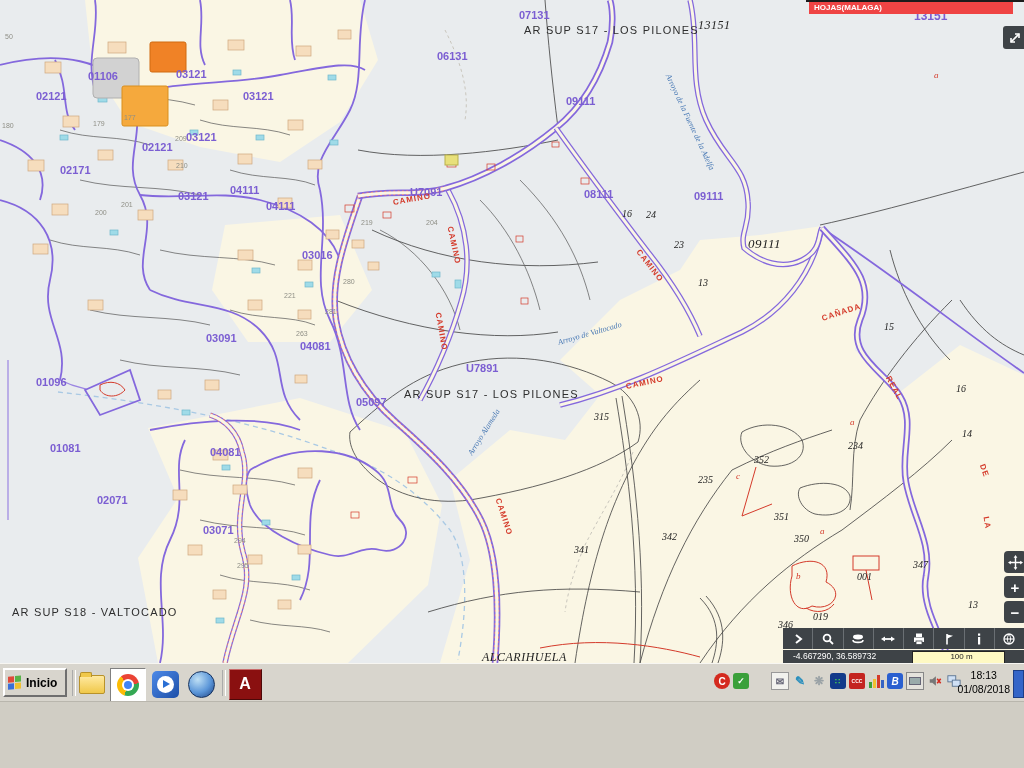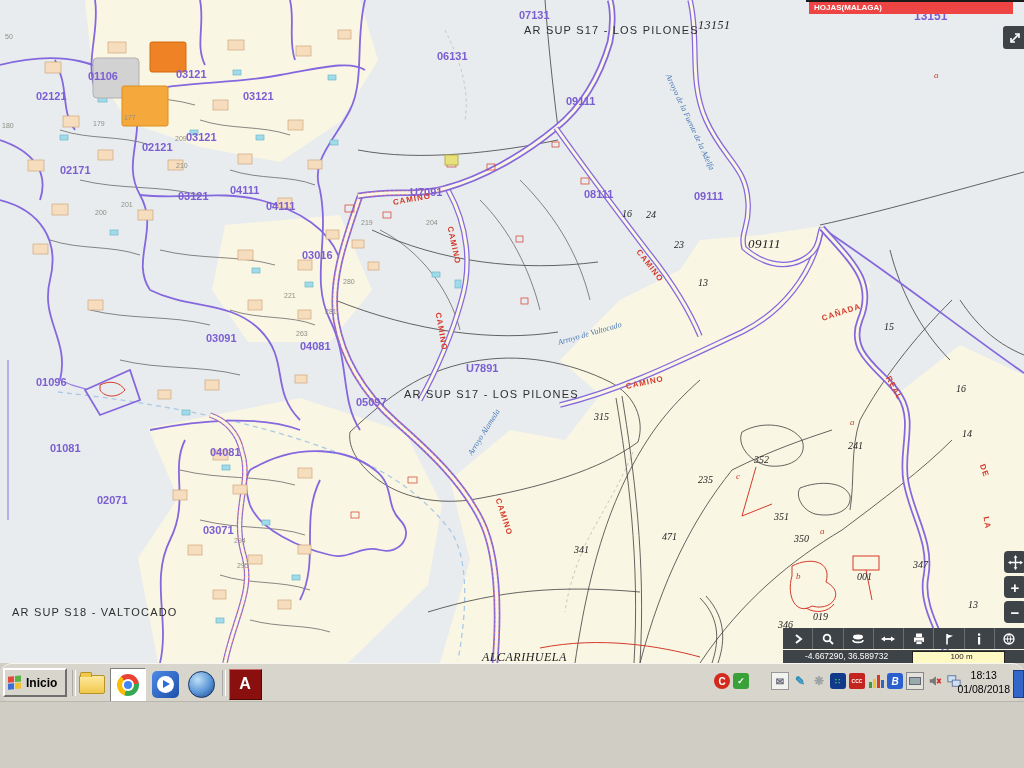--- a/index.html
+++ b/index.html
@@ -37,25 +37,25 @@
   .darkbtn{position:absolute;background:#3e4347;border:none;border-radius:4px;color:#fff;
      display:flex;align-items:center;justify-content:center;cursor:pointer;padding:0;}
   #expand-btn{left:1003px;top:26px;width:24px;height:23px;border-radius:3px;}
   #pan-btn{left:1004px;top:551px;width:22px;height:22px;}
   #zoomin-btn{left:1004px;top:576px;width:22px;height:22px;font:bold 15px "Liberation Sans",sans-serif;}
   #zoomout-btn{left:1004px;top:601px;width:22px;height:22px;font:bold 15px "Liberation Sans",sans-serif;}
   #toolbar{position:absolute;left:783px;top:628px;width:241px;height:21px;display:flex;gap:1px;background:#6a6f73;}
   .tbbtn{flex:1;background:#3e4347;border:none;color:#fff;display:flex;align-items:center;justify-content:center;cursor:pointer;padding:0;}
   #statusbar{position:absolute;left:783px;top:650px;width:241px;height:13px;background:#3e4347;color:#fff;
      font:8.5px "Liberation Sans",sans-serif;line-height:13px;}
-  #coords{padding-left:22px;}
+  #coords{padding-left:10px;}
   #scalebox{position:absolute;left:129px;top:1px;width:93px;height:23px;background:#fef9c3;color:#222;
      border:1px solid #222;box-sizing:border-box;text-align:center;font:8px "Liberation Sans",sans-serif;line-height:9px;padding-left:6px;}
   
-  #taskbar{position:absolute;left:0;top:663px;width:1024px;height:38px;background:#d8d5cd;border-top:1px solid #f7f6f2;border-radius:12px;}
+  #taskbar{position:absolute;left:0;top:663px;width:1024px;height:38px;background:#d8d5cd;border-top:1px solid #f7f6f2;}
   #start-btn{position:absolute;left:3px;top:4px;width:64px;height:29px;background:#d8d5cd;
      border:2px solid;border-color:#ffffff #6f6f6f #6f6f6f #ffffff;display:flex;align-items:center;gap:3px;
      font:bold 12px "Liberation Sans",sans-serif;color:#000;padding:0 3px;cursor:pointer;}
   .winflag{width:15px;height:14px;display:grid;grid-template-columns:6px 6px;grid-template-rows:6px 6px;gap:1px;transform:skewY(-6deg);}
   .winflag span{display:block;}
   .ql{position:absolute;top:5px;width:30px;height:30px;display:flex;align-items:center;justify-content:center;cursor:pointer;}
   .panel{background:#fff;border:1px solid;border-color:#808080 #fff #fff #808080;}
   .vsep{position:absolute;top:6px;width:2px;height:26px;border-left:1px solid #aaa;border-right:1px solid #fff;}
   #tray{position:absolute;right:62px;top:8px;display:flex;gap:3px;align-items:center;}
   .tricon{width:16px;height:16px;display:flex;align-items:center;justify-content:center;
@@ -315,26 +315,26 @@
         <div class="maplabel lbl-road" style="left: 626px; top: 382px; transform: rotate(-12deg);">CAMINO</div>
         <div class="maplabel lbl-road" style="left: 498px; top: 494px; transform: rotate(72deg);">CAMINO</div>
         <div class="maplabel lbl-road" style="left: 822px; top: 314px; transform: rotate(-18deg);">CAÑADA</div>
         <div class="maplabel lbl-road" style="left: 888px; top: 372px; transform: rotate(62deg);">REAL</div>
         <div class="maplabel lbl-road" style="left: 982px; top: 460px; transform: rotate(70deg);">DE</div>
         <div class="maplabel lbl-road" style="left: 986px; top: 512px; transform: rotate(80deg);">LA</div>
         <div class="maplabel lbl-stream" style="left: 558px; top: 338px; transform: rotate(-16deg);">Arroyo de Valtocado</div>
         <div class="maplabel lbl-stream" style="left: 668px; top: 70px; transform: rotate(65deg);">Arroyo de la Fuente de la Adelfa</div>
         <div class="maplabel lbl-stream" style="left: 470px; top: 450px; transform: rotate(-58deg);">Arroyo Alameda</div>
         <div class="maplabel lbl-rural" style="left: 574px; top: 530px;">341</div>
-        <div class="maplabel lbl-rural" style="left: 662px; top: 517px;">471</div>
+        <div class="maplabel lbl-rural" style="left: 662px; top: 517px;">342</div>
         <div class="maplabel lbl-rural" style="left: 698px; top: 460px;">235</div>
         <div class="maplabel lbl-rural" style="left: 754px; top: 440px;">352</div>
         <div class="maplabel lbl-rural" style="left: 774px; top: 497px;">351</div>
         <div class="maplabel lbl-rural" style="left: 794px; top: 519px;">350</div>
-        <div class="maplabel lbl-rural" style="left: 848px; top: 426px;">241</div>
+        <div class="maplabel lbl-rural" style="left: 848px; top: 426px;">234</div>
         <div class="maplabel lbl-rural" style="left: 913px; top: 545px;">347</div>
         <div class="maplabel lbl-rural" style="left: 778px; top: 605px;">346</div>
         <div class="maplabel lbl-rural" style="left: 813px; top: 597px;">019</div>
         <div class="maplabel lbl-rural" style="left: 884px; top: 307px;">15</div>
         <div class="maplabel lbl-rural" style="left: 962px; top: 414px;">14</div>
         <div class="maplabel lbl-rural" style="left: 956px; top: 369px;">16</div>
         <div class="maplabel lbl-rural" style="left: 968px; top: 585px;">13</div>
         <div class="maplabel lbl-rural" style="left: 594px; top: 397px;">315</div>
         <div class="maplabel lbl-rural" style="left: 674px; top: 225px;">23</div>
         <div class="maplabel lbl-rural" style="left: 646px; top: 195px;">24</div>

